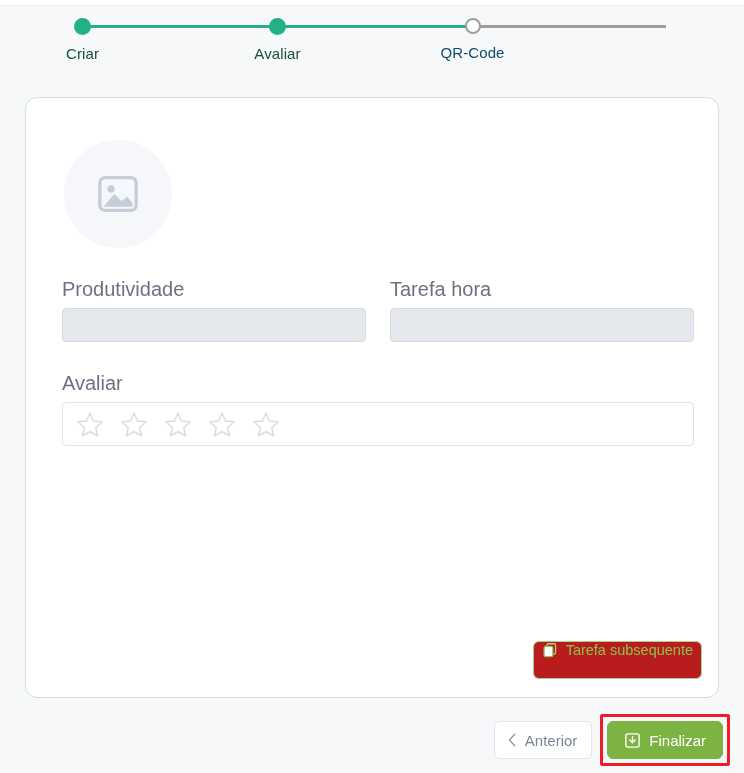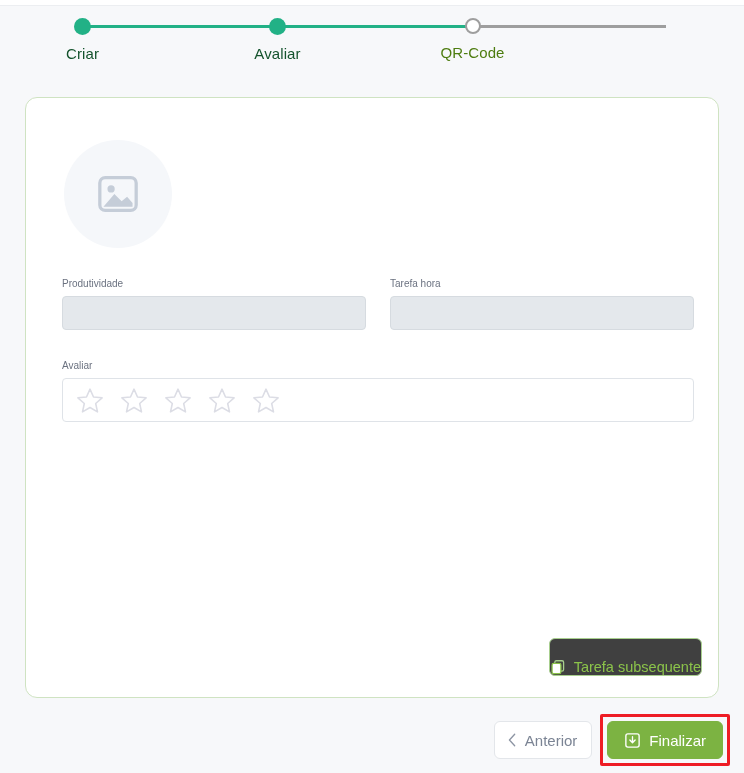--- a/index.html
+++ b/index.html
@@ -72,21 +72,21 @@
     background: #ffffff;
     border: 2px solid #9e9e9e;
     width: 16px; height: 16px;
   }
   .step-label {
     margin-top: 10px;
     font-size: 15px;
     color: #14532d;
     letter-spacing: .1px;
   }
-  .step-label.pending { color: #4d7c0f; text-align: right; }
+  .step-label.pending { color: #0c4a6e; text-align: right; }
 
   
   .card {
     position: absolute;
     top: 97px; left: 25px;
     width: 694px; height: 601px;
     background: #ffffff;
     border: 1px solid #cfe3c2;
     border-radius: 12px;
   }
@@ -108,21 +108,21 @@
   
   .form-row {
     display: flex;
     gap: 24px;
     margin: 30px 0 0 18px;
   }
   .field { display: flex; flex-direction: column; }
   .field.w-half { width: 320px; }
   .field.w-full { width: 664px; }
   .field-label {
-    font-size: 10px;
+    font-size: 20px;
     color: #6b7280;
     margin-bottom: 7px;
   }
   .input-disabled {
     height: 34px;
     background: #e4e8ec;
     border: 1px solid #d6dbe0;
     border-radius: 4px;
   }
   .stars-box {
@@ -154,25 +154,25 @@
     color: #1f2430;
   }
 
   
   .card-actions {
     position: absolute;
     right: 16px; bottom: 18px;
   }
   .btn-outline-green {
     display: inline-flex;
-    align-items: flex-end;
+    align-items: flex-start;
     gap: 8px;
     height: 38px;
-    padding: 0 0;
-    background: #404040;
+    padding: 0 8px;
+    background: #b91c1c;
     border: 1px solid #a8cf8e;
     border-radius: 6px;
     color: #8bc34a;
     font-size: 14.5px;
     cursor: pointer;
     font-family: "Liberation Sans", sans-serif;
   }
 
   
   .footer {

